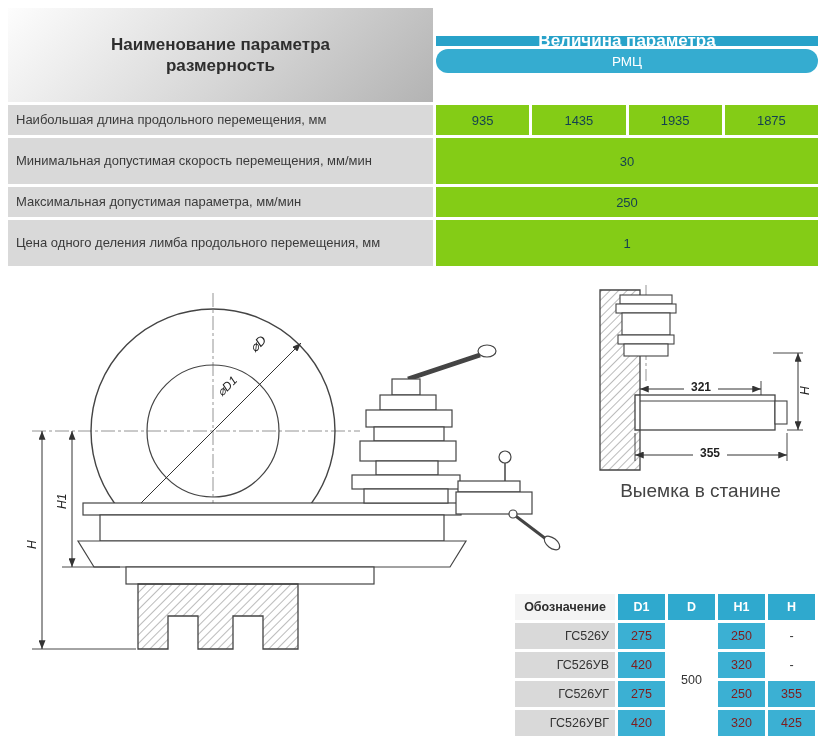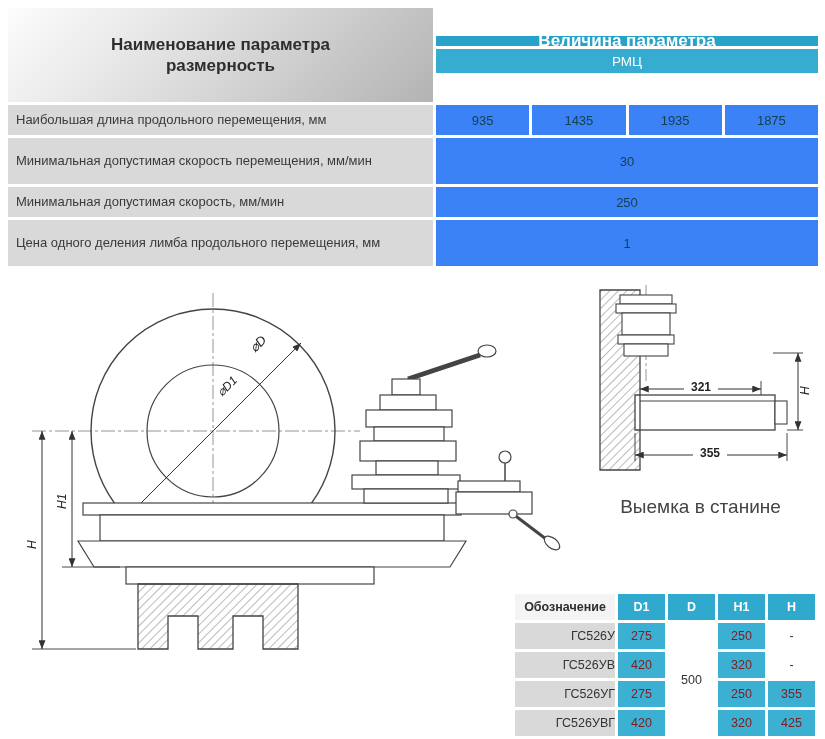--- a/index.html
+++ b/index.html
@@ -14,33 +14,33 @@
     grid-template-rows:38px 24px 26px 30px 46px 30px 46px;
     gap:3px;background:#fff;
   }
   .cell{display:flex;align-items:center;justify-content:center;}
   .param-header{
     flex-direction:column;
     background:linear-gradient(135deg,#fdfdfd 0%,#d6d6d6 55%,#b3b3b3 100%);
     color:#2e2e2e;font-weight:bold;font-size:17px;line-height:1.25;text-align:center;
   }
   .value-header{background:#28a2c9;color:#fff;font-weight:bold;font-size:17px;margin-top:28px;}
-  .group-header{background:#35acd0;color:#fff;font-size:13.5px;}
+  .group-header{background:#35acd0;color:#fff;font-size:13.5px;border-radius:12px;}
   .col-header{background:#35acd0;color:#fff;font-size:13px;margin-top:28px;}
   .label-cell{
     background:#d9d9d9;color:#3a3a3a;font-size:13px;line-height:1.3;
     justify-content:flex-start;text-align:left;padding:2px 14px 2px 8px;
   }
-  .value-cell{background:#3b82f6;color:#143f51;font-size:13px;}
+  .value-cell{background:#84cc16;color:#143f51;font-size:13px;}
 
   
   .drawing-wrap{position:absolute;left:8px;top:281px;}
   .detail-wrap{position:absolute;left:583px;top:283px;}
   .detail-caption{
-    position:absolute;left:588px;top:496px;width:225px;text-align:center;
+    position:absolute;left:588px;top:480px;width:225px;text-align:center;
     font-size:19px;color:#444;
   }
   svg text{font-family:"Liberation Sans", sans-serif;}
 
   
   .banner{
     position:absolute;left:8px;top:682px;width:432px;height:45px;
     background:linear-gradient(#616161,#434343);
     clip-path:polygon(0 0,100% 0,98.5% 100%,0 100%);
     color:#fff;font-weight:bold;font-style:italic;font-size:20px;
@@ -51,21 +51,21 @@
   .dim-table{
     position:absolute;left:515px;top:594px;
     display:grid;
     grid-template-columns:100px repeat(4,47px);
     grid-template-rows:repeat(5,26px);
     gap:3px;background:#fff;
   }
   .dim-table .cell{font-size:12.5px;}
   .dt-header-name{background:#f4f4f4;color:#2e2e2e;font-weight:bold;}
   .dt-header{background:#2fa9ce;color:#fff;font-weight:bold;}
-  .dt-model{background:#d9d9d9;color:#333;justify-content:flex-end;}
+  .dt-model{background:#d9d9d9;color:#333;justify-content:flex-end;padding-right:6px;}
   .dt-val{background:#3bb0d3;color:#7f1d1d;}
   .dt-plain{background:#fff;color:#333;}
 </style>
 </head>
 <body>
 
 <div class="page">
 
   <div class="spec-table">
     <div class="cell param-header" style="grid-area:1/1/4/2">
@@ -82,21 +82,21 @@
 
     <div class="cell label-cell" style="grid-area:4/1/5/2">Наибольшая длина продольного перемещения, мм</div>
     <div class="cell value-cell" style="grid-area:4/2/5/3">935</div>
     <div class="cell value-cell" style="grid-area:4/3/5/4">1435</div>
     <div class="cell value-cell" style="grid-area:4/4/5/5">1935</div>
     <div class="cell value-cell" style="grid-area:4/5/5/6">1875</div>
 
     <div class="cell label-cell" style="grid-area:5/1/6/2">Минимальная допустимая скорость перемещения, мм/мин</div>
     <div class="cell value-cell" style="grid-area:5/2/6/6">30</div>
 
-    <div class="cell label-cell" style="grid-area:6/1/7/2">Минимальная допустимая скорость, мм/мин</div>
+    <div class="cell label-cell" style="grid-area:6/1/7/2">Максимальная допустимая параметра, мм/мин</div>
     <div class="cell value-cell" style="grid-area:6/2/7/6">250</div>
 
     <div class="cell label-cell" style="grid-area:7/1/8/2">Цена одного деления лимба продольного перемещения, мм</div>
     <div class="cell value-cell" style="grid-area:7/2/8/6">1</div>
   </div>
 
   <div class="drawing-wrap">
     <svg width="565" height="398" viewBox="0 0 565 398">
       <defs>
         <marker id="arr" viewBox="0 0 10 8" refX="10" refY="4" markerWidth="9" markerHeight="7" orient="auto-start-reverse">

